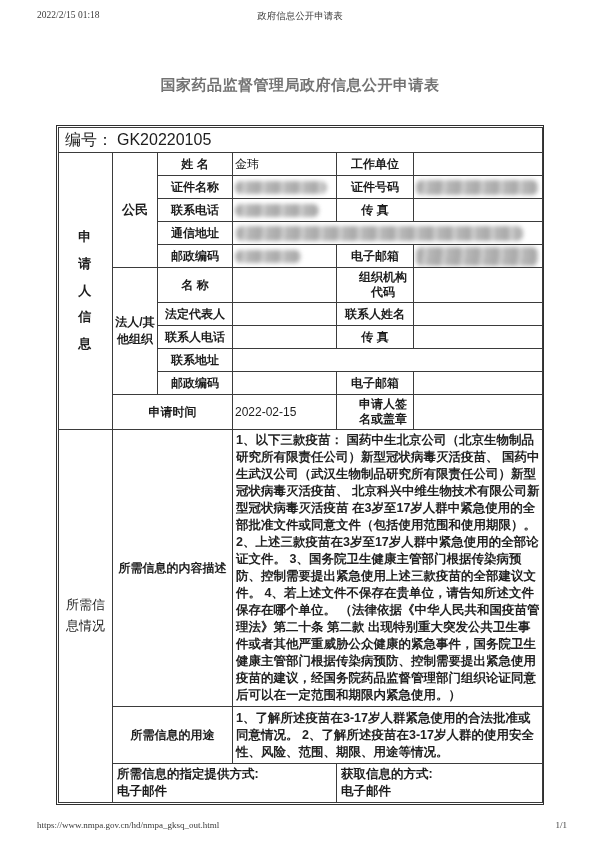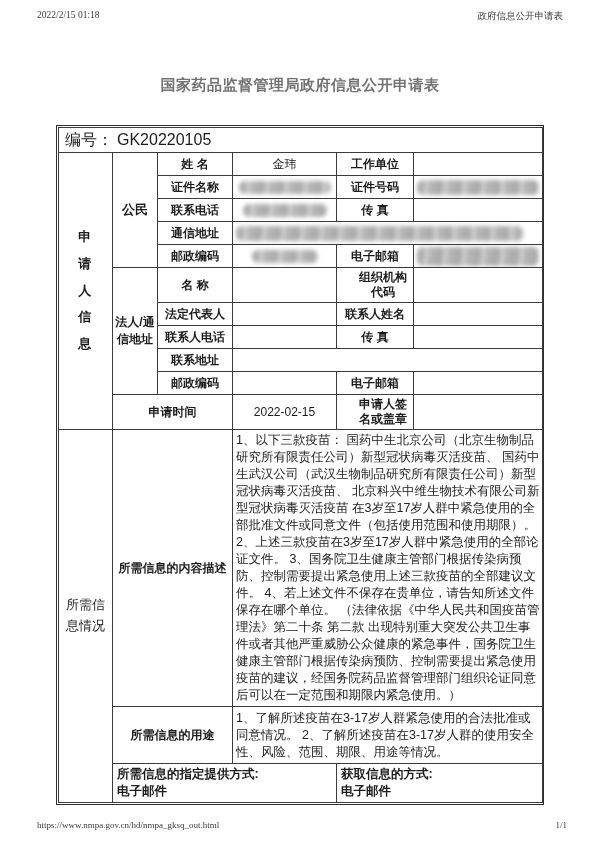--- a/index.html
+++ b/index.html
@@ -8,57 +8,57 @@
     font-family:"Liberation Sans", sans-serif;
     color:#1c1c1c;
     -webkit-font-smoothing:antialiased;
   }
   .page{position:relative;width:600px;height:847px;background:#fff;overflow:hidden;}
 
   
   .phead{position:absolute;top:10px;left:37px;right:37px;height:14px;
     font-family:"Liberation Serif", serif;font-size:9.5px;color:#3a3a3a;}
   .phead .dt{position:absolute;left:0;top:0;}
-  .phead .ct{position:absolute;left:0;right:0;text-align:right;top:0;}
+  .phead .ct{position:absolute;left:0;right:0;text-align:center;top:0;}
   .pfoot{position:absolute;top:820px;left:37px;right:33px;
     font-family:"Liberation Serif", serif;font-size:9px;color:#3a3a3a;
     display:flex;justify-content:space-between;}
 
   
   .title{position:absolute;top:76px;left:0;right:0;margin:0;text-align:center;
     font-size:15px;font-weight:bold;letter-spacing:0.5px;color:#737373;}
 
   
   .table-outer{position:absolute;left:56px;top:125px;width:484px;
     border:1px solid #2f2f2f;padding:1px;background:#fff;}
   table{border-collapse:collapse;table-layout:fixed;width:100%;}
   td{border:1px solid #3b3b3b;font-size:12px;line-height:1.25;
     padding:1px 2px;overflow:hidden;vertical-align:middle;background:#fff;}
   .lbl{font-weight:bold;text-align:center;}
-  .val{text-align:center;}
+  .val{}
   .txt{text-align:left;}
   .serial{font-size:16px;text-align:left;padding-left:6px;border:1px solid #3b3b3b;}
   .serial .sv{margin-left:4px;}
 
   .r25{height:25px;}  .r23{height:23px;}  .r35{height:35px;}
   .r275{height:275px;} .r57{height:57px;} .r38{height:38px;}
 
   
   .vtext{display:inline-block;width:1.1em;word-break:break-all;
     font-weight:bold;font-size:13px;line-height:2.05;text-align:left;}
   
   .wrap3{display:inline-block;width:3.3em;word-break:break-all;
     font-weight:normal;font-size:13px;line-height:1.6;text-align:center;}
   .wrap3b{display:inline-block;width:3.3em;word-break:break-all;
     font-weight:bold;font-size:12px;line-height:1.45;text-align:center;}
   .pad4{padding-left:20px;padding-right:4px;}
 
   
   .desc{font-size:12.5px;line-height:17px;padding:2px 2px 2px 3px;
-    text-align:left;vertical-align:middle;color:#222;font-weight:normal;}
+    text-align:left;vertical-align:middle;color:#222;font-weight:bold;}
   .method{font-size:12.5px;line-height:17px;padding:2px 2px 2px 4px;
     text-align:left;vertical-align:middle;}
   .method .m-lbl{font-weight:bold;display:block;}
   .method .m-val{font-weight:bold;display:block;}
 
   
   .rd{display:inline-block;border-radius:6px;filter:blur(2px);opacity:0.8;
     background:repeating-linear-gradient(93deg,#979797 0 7px,#bfbfbf 7px 12px,#a2a2a2 12px 19px);
     vertical-align:middle;}
   .rd-certname{width:92px;height:13px;}
@@ -128,21 +128,21 @@
       </tr>
       <tr class="r23">
         <td class="lbl">邮政编码</td>
         <td class="val"><span class="rd rd-postcode"></span></td>
         <td class="lbl">电子邮箱</td>
         <td class="val"><span class="rd rd-email"></span></td>
       </tr>
 
       <tr class="r35">
         <td rowspan="5" class="lbl">
-          <span class="wrap3b">法人/通信地址</span>
+          <span class="wrap3b">法人/其他组织</span>
         </td>
         <td class="lbl">名 称</td>
         <td class="val"></td>
         <td class="lbl pad4">组织机构代码</td>
         <td class="val"></td>
       </tr>
       <tr class="r23">
         <td class="lbl">法定代表人</td>
         <td class="val"></td>
         <td class="lbl">联系人姓名</td>

